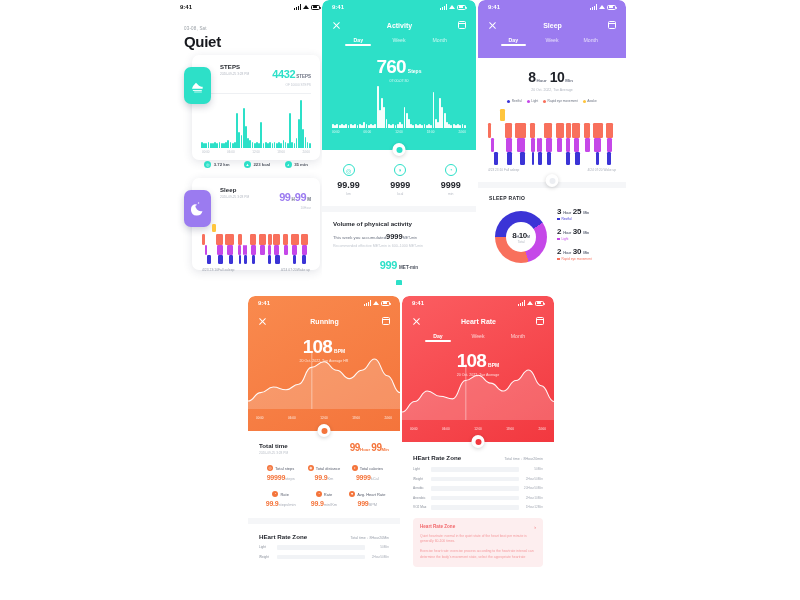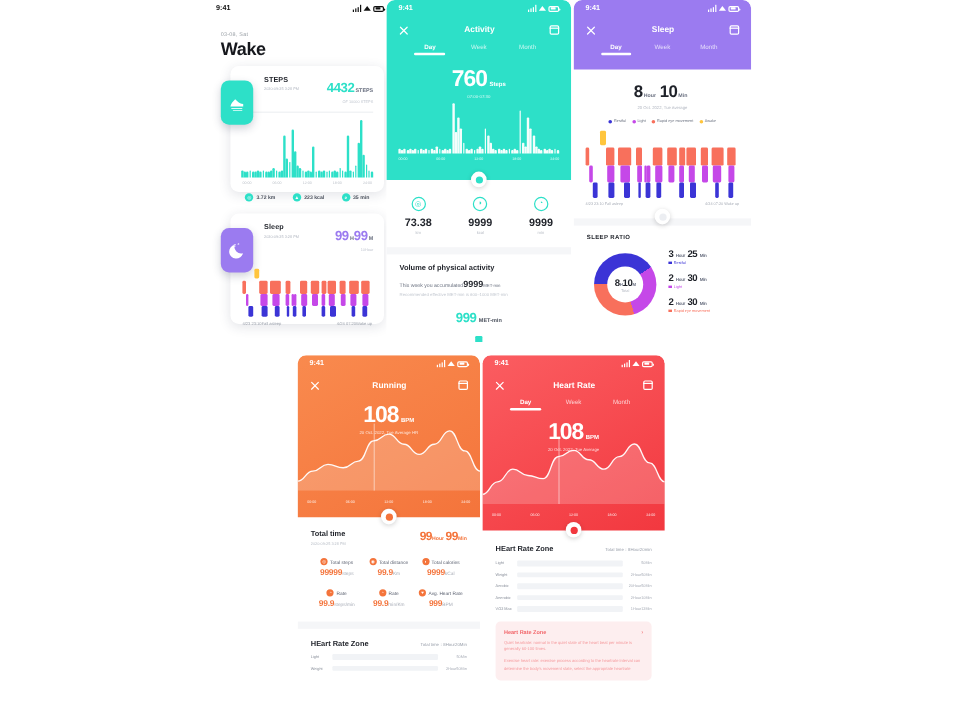--- a/index.html
+++ b/index.html
@@ -184,21 +184,21 @@
           <i></i>
           <i></i>
           <i></i>
           <i></i>
         </span>
       <span class="wifi"></span>
       <span class="batt"></span>
     </span>
   </div>
   <div class="today-date">03-08, Sat</div>
-  <div class="today-title">Wake</div>
+  <div class="today-title">Quiet</div>
 
   <div class="card" style="left:22px; top:55px; width:128px; height:105px;">
     <div class="card-badge" style="background:#2de0c8;">
       <svg width="16" height="16" viewBox="0 0 24 24" fill="none">
         <path d="M3 16c1-4 3-6 6-9l3 3c2 2 4 3 7 3v3H3z" fill="#fff"></path>
         <rect x="4" y="18" width="14" height="1.4" rx=".7" fill="#fff" opacity=".85"></rect>
         <rect x="6" y="20.4" width="12" height="1.4" rx=".7" fill="#fff" opacity=".7"></rect>
       </svg>
     </div>
     <div class="card-head">
@@ -450,21 +450,21 @@
         <span>24:00</span>
       </div>
     <div class="handle" style="bottom:-6px;">
         <i style="background:#2de0c8;"></i>
       </div>
   </div>
 
   <div class="tri-row" id="activity-metrics">
       <div class="tri">
         <div class="ic">◎</div>
-        <div class="v">73.38</div>
+        <div class="v">99.99</div>
         <div class="u">km</div>
       </div>
       <div class="tri">
         <div class="ic">◗</div>
         <div class="v">9999</div>
         <div class="u">kcal</div>
       </div>
       <div class="tri">
         <div class="ic">◔</div>
         <div class="v">9999</div>

